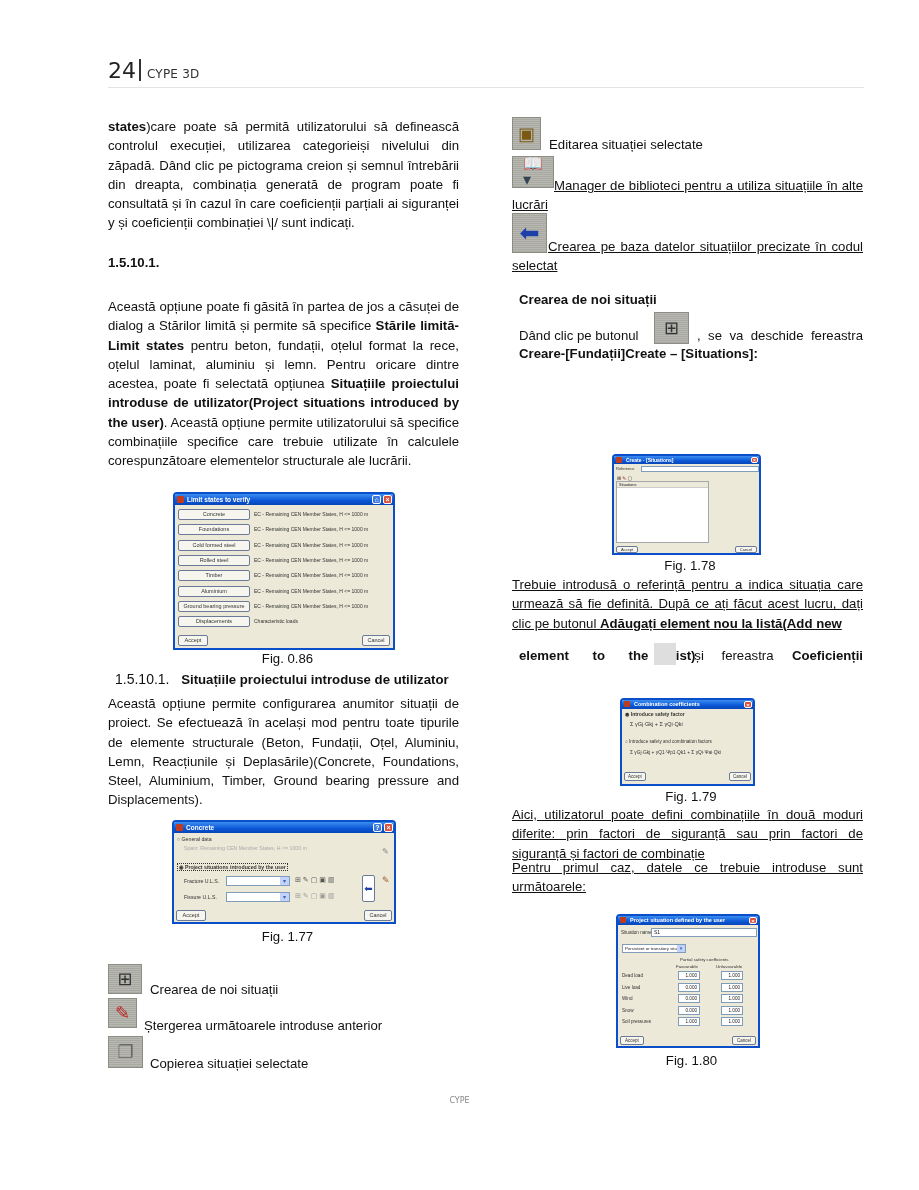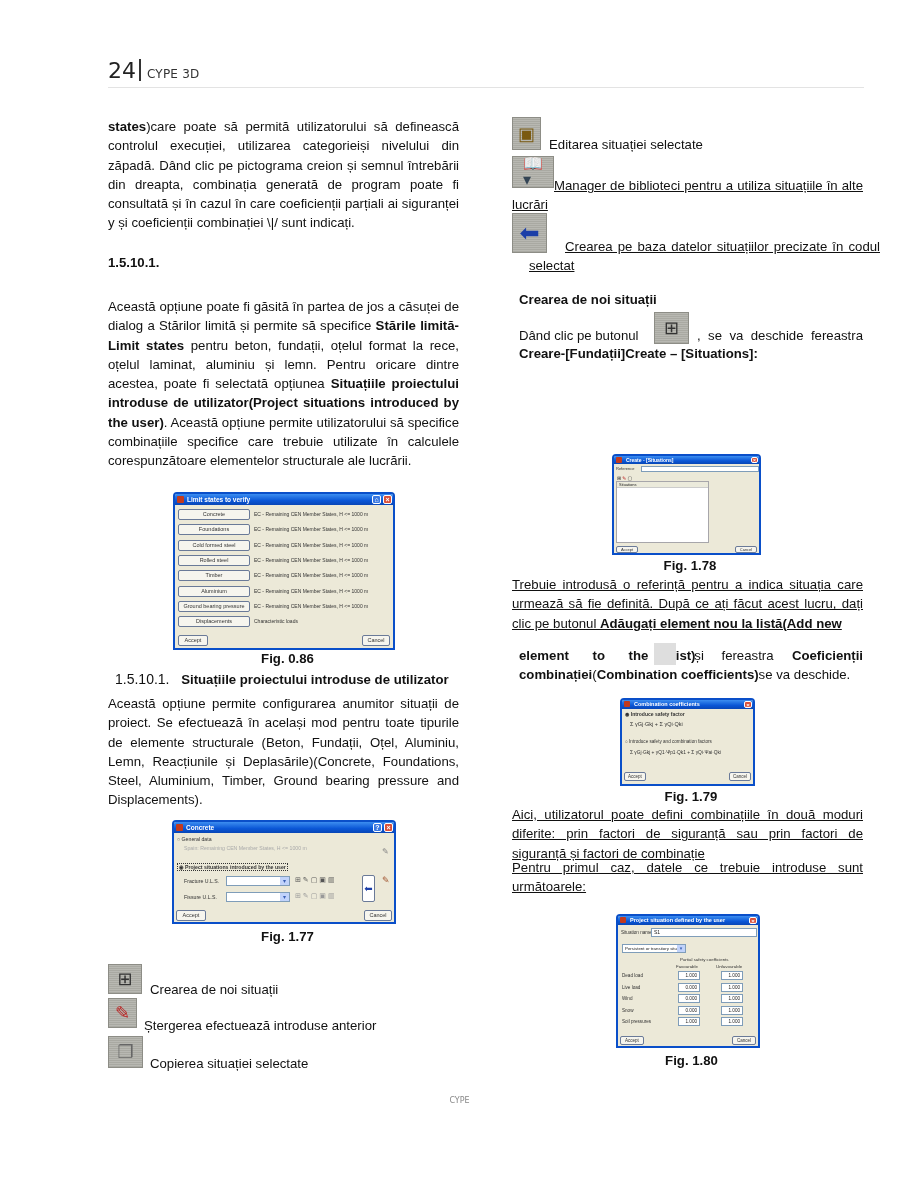--- a/index.html
+++ b/index.html
@@ -13,21 +13,21 @@
 
   .col { position: absolute; font-size: 13.2px; line-height: 19.3px; }
   .col-left { left: 108px; width: 351px; }
   .col-right { left: 512px; width: 351px; text-decoration: underline; }
 
   .abs { position: absolute; padding-left: 7px; }
   .just { text-align: justify; }
   b, .b { font-weight: bold; }
 
   .heading { font-weight: bold; font-size: 13.2px; line-height: 17px; }
-  .cap { font-weight: bold; font-size: 13.2px; text-align: center; }
+  .cap { font-weight: normal; font-size: 13.2px; text-align: center; }
 
   
   .dlg { position: absolute; background: #ece9d8; border: 2px solid #0a4fc9; border-radius: 4px 4px 0 0; font-size: 6px; color: #222; overflow: hidden; }
   .dlg .tb { height: 11px; background: linear-gradient(#3c8ef0, #0a56d6 60%, #0846b6); color: #fff; font-weight: bold; font-size: 6.5px; line-height: 11px; padding-left: 12px; position: relative; }
   .dlg .tb .logo { position: absolute; left: 2px; top: 2px; width: 7px; height: 7px; background: #c23a1e; border-radius: 1px; }
   .dlg .tb .x { position: absolute; right: 1px; top: 1px; width: 9px; height: 9px; background: #d9503a; border: 1px solid #fff; border-radius: 2px; color: #fff; font-size: 7px; line-height: 7px; text-align: center; }
   .dlg .tb .q { position: absolute; right: 12px; top: 1px; width: 9px; height: 9px; background: #3a78e2; border: 1px solid #fff; border-radius: 2px; color: #fff; font-size: 7px; line-height: 7px; text-align: center; }
   .btn { position: absolute; background: #f6f5ee; border: 1px solid #6a7a98; border-radius: 2px; font-size: 5.5px; text-align: center; color: #333; line-height: 9px; height: 11px; }
   .field { position: absolute; background: #fff; border: 1px solid #7f9db9; height: 10px; }
   .tiny { position: absolute; font-size: 5.2px; color: #333; white-space: nowrap; }
@@ -126,41 +126,41 @@
 <div class="abs cap" style="left:172px; top:929px; width:224px;">Fig. 1.77</div>
 
 <div class="iconbox" style="left:108px; top:964px; width:34px; height:30px;">
     <span class="iconglyph" style="color:#333;">⊞</span>
   </div>
 <div class="abs" style="left:143px; top:982px; font-size:13.2px;">Crearea de noi situații</div>
 
 <div class="iconbox" style="left:108px; top:998px; width:29px; height:30px;">
     <span class="iconglyph" style="color:#b22;">✎</span>
   </div>
-<div class="abs" style="left:137px; top:1018px; font-size:13.2px;">Ștergerea efectuează introduse anterior</div>
+<div class="abs" style="left:137px; top:1018px; font-size:13.2px;">Ștergerea următoarele introduse anterior</div>
 
 <div class="iconbox" style="left:108px; top:1036px; width:35px; height:32px;">
     <span class="iconglyph" style="color:#666;">❐</span>
   </div>
 <div class="abs" style="left:143px; top:1056px; font-size:13.2px;">Copierea situației selectate</div>
 
 <div class="iconbox" style="left:512px; top:117px; width:29px; height:33px;">
     <span class="iconglyph" style="color:#7a5a10;">▣</span>
   </div>
 <div class="abs" style="left:542px; top:137px; font-size:13.2px;">Editarea situației selectate</div>
 
 <div class="iconbox" style="left:512px; top:156px; width:42px; height:32px;">
     <span class="iconglyph" style="color:#345; font-size:16px;">📖▾</span>
   </div>
 <div class="col col-right just" style="top:176px; text-indent:42px;">Manager de biblioteci pentru a utiliza situațiile în alte lucrări</div>
 
 <div class="iconbox" style="left:512px; top:213px; width:35px; height:40px;">
     <span class="iconglyph" style="color:#1c3fa8; font-size:24px;">⬅</span>
   </div>
-<div class="col col-right just" style="top:237px; text-indent:36px;margin-left:17px;">Crearea pe baza datelor situațiilor precizate în codul selectat</div>
+<div class="col col-right just" style="top:237px; text-indent:36px;">Crearea pe baza datelor situațiilor precizate în codul selectat</div>
 
 <div class="abs b" style="left:512px; top:292px; font-size:13.2px;">Crearea de noi situații</div>
 
 <div class="abs" style="left:512px; top:328px; font-size:13.2px;">Dând clic pe butonul</div>
 <div class="iconbox" style="left:654px; top:312px; width:35px; height:32px;">
     <span class="iconglyph" style="color:#333;">⊞</span>
   </div>
 <div class="abs" style="left:690px; top:328px; width:173px; font-size:13.2px; text-align:justify; text-align-last:justify;">, se va deschide fereastra</div>
 <div class="abs b" style="left:512px; top:346px; font-size:13.2px;">Creare-[Fundații]Create – [Situations]:</div>
 
@@ -184,21 +184,20 @@
 <div class="col col-right just" style="top:575px;">
   <span>Trebuie introdusă o referință pentru a indica situația care urmează să fie definită. După ce ați făcut acest lucru, dați clic pe butonul </span><b>Adăugați element nou la listă(Add new</b>
 </div>
 <div class="abs" style="left:512px; top:643px; width:351px; font-size:13.2px; line-height:19.3px;">
   <div style="display:flex; justify-content:space-between; align-items:flex-end;">
     <b style="word-spacing:20px;">element to the list)</b>
     <span class="iconbox" style="position:relative; display:inline-block; width:22px; height:22px; margin-left:-60px; background:#dedede; border:none;"></span>
     <span style="word-spacing:14px;">și fereastra</span>
     <b>Coeficienții</b>
   </div>
-  <div><b>combinației</b><span>(</span><b>Combination coefficients)</b><span>se va deschide.</span></div>
 </div>
 
 <div class="dlg" style="left:620px; top:698px; width:135px; height:88px;">
   <div class="tb" style="height:9px; line-height:9px; font-size:5.5px;">
     <span class="logo" style="top:1px; width:6px; height:6px;"></span>
     <span>Combination coefficients</span>
     <span class="x" style="width:8px; height:7px; font-size:6px; line-height:6px;">×</span>
   </div>
   <span class="tiny" style="left:3px; top:11px; font-weight:bold; font-size:5px;">◉ <span>Introduce safety factor</span></span>
   <span class="tiny" style="left:8px; top:21px; font-size:5.5px;">Σ γGj·Gkj + Σ γQi·Qki</span>

